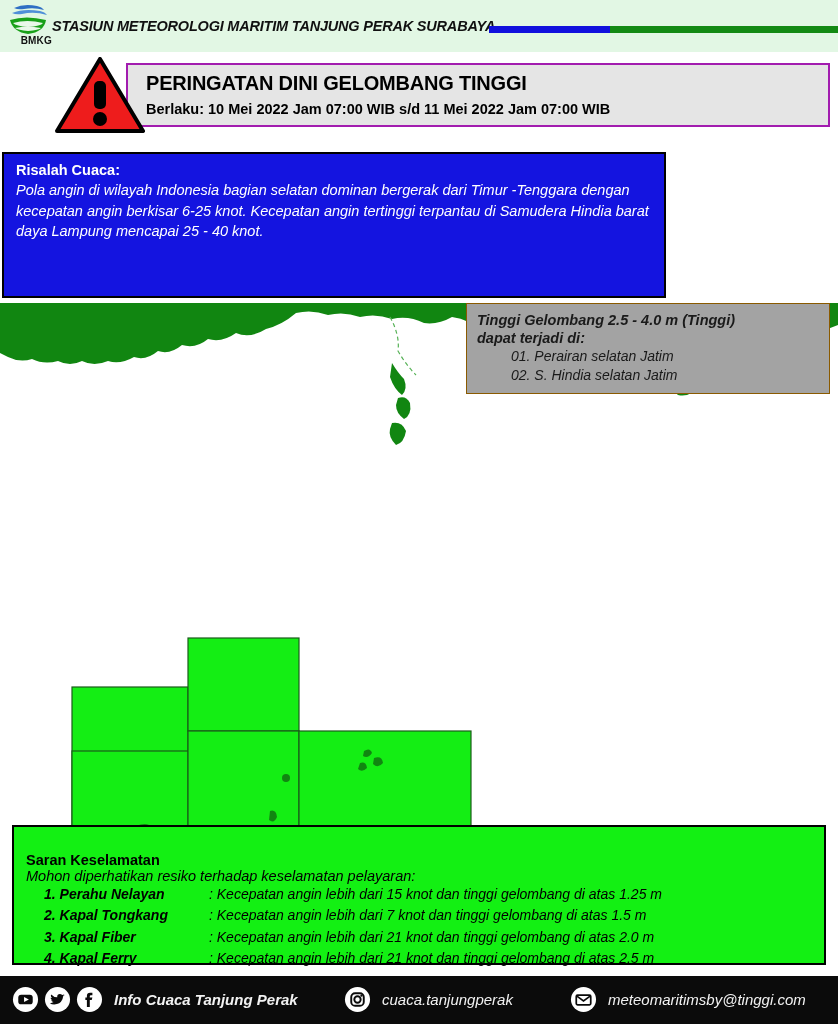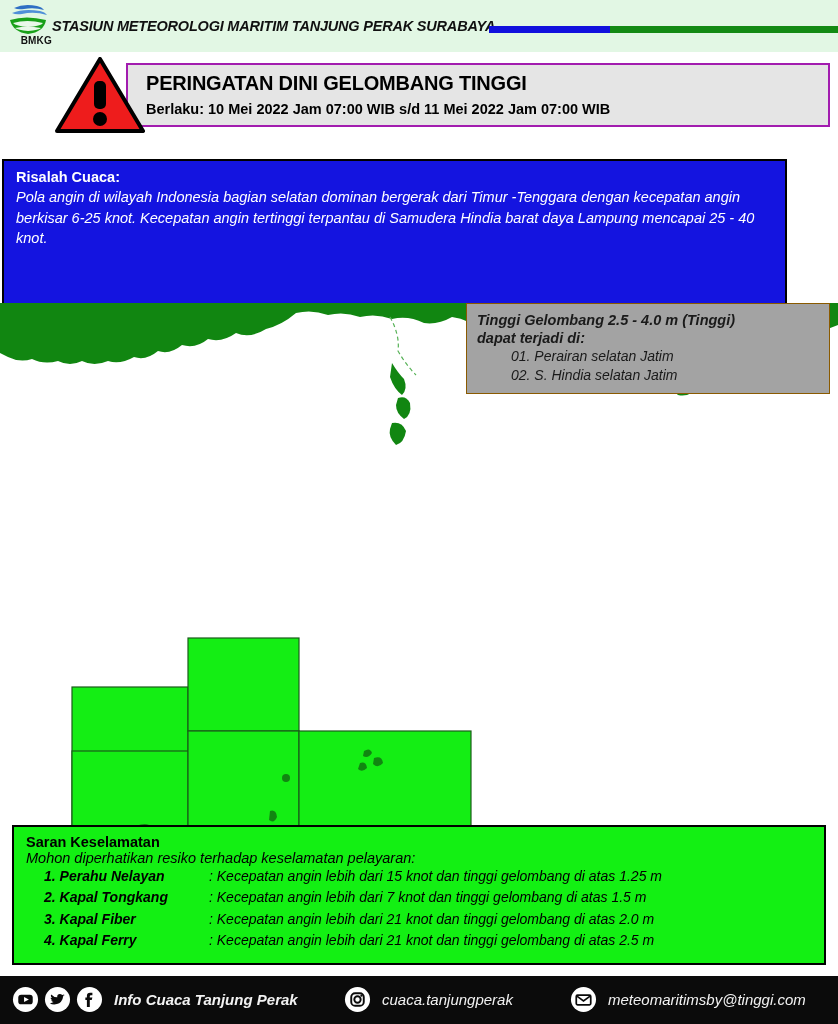--- a/index.html
+++ b/index.html
@@ -51,24 +51,23 @@
   .warn-sub {
     position: absolute; left: 18px; top: 36px;
     font-size: 14.5px; font-weight: bold; color: #000;
   }
   .tri {
     position: absolute; left: 55px; top: 57px; width: 90px; height: 78px;
   }
 
   
   .risalah {
-    position: absolute; left: 2px; top: 152px; width: 785px; height: 146px;
+    position: absolute; left: 2px; top: 152px; width: 664px; height: 146px;
     background: #1414e0; border: 2px solid #000;
     padding: 8px 12px;
-    margin-top: 7px;
   }
   .risalah-head {
     font-size: 14.5px; font-weight: bold; color: #fff; margin-bottom: 2px;
   }
   .risalah-body {
     font-size: 14.5px; font-style: italic; color: #fff; line-height: 1.42;
   }
 
   
   .map { position: absolute; left: 0; top: 303px; width: 838px; height: 527px; background: #fff; }
@@ -86,21 +85,21 @@
   }
   .legend-item {
     font-size: 14px; font-style: italic; color: #1a1a1a;
     margin-left: 34px; line-height: 1.33;
   }
 
   
   .saran {
     position: absolute; left: 12px; top: 825px; width: 814px; height: 140px;
     background: #13f013; border: 2px solid #000;
-    padding: 7px 12px;
+    padding: 25px 12px;
   }
   .saran-head { font-size: 14.5px; font-weight: bold; color: #000; }
   .saran-sub  { font-size: 14.5px; font-style: italic; color: #000; margin-bottom: 0; }
   .saran-row  { display: flex; font-size: 14px; line-height: 1.52; padding-left: 18px; }
   .saran-label {
     width: 165px; flex: none; font-weight: bold; font-style: italic; color: #000;
   }
   .saran-desc { font-style: italic; color: #000; white-space: nowrap; }
 
   

